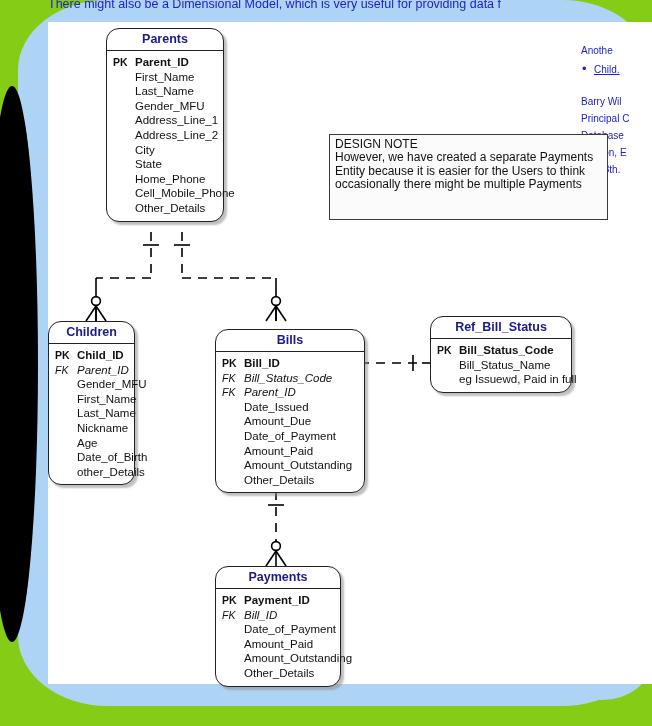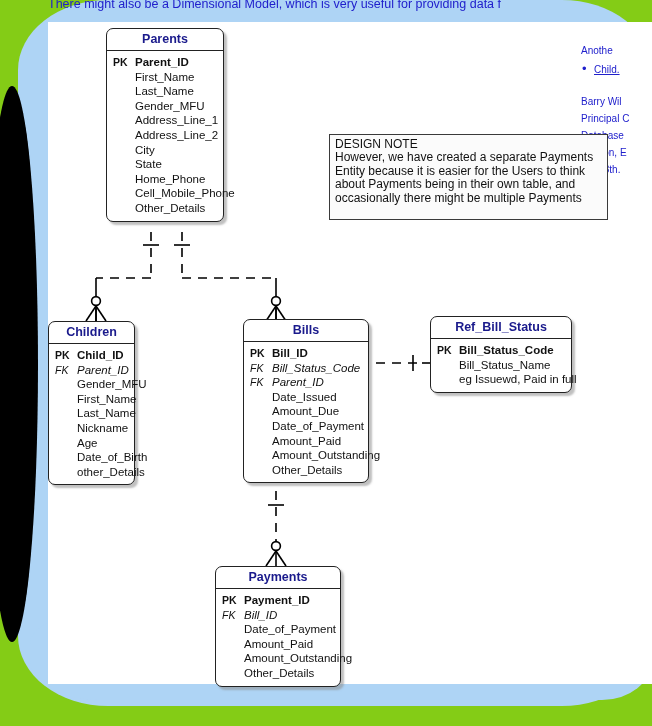--- a/index.html
+++ b/index.html
@@ -94,21 +94,21 @@
     text-decoration: underline;
     color: #2020cc;
   }
   .right-col .rc-gap { height: 15px; }
 
   
   .entity {
     position: absolute;
     background: #ffffff;
     border: 1px solid #222222;
-    border-radius: 7px;
+    border-radius: 13px;
     box-shadow: 3px 3px 2px rgba(140,140,140,0.55);
     z-index: 5;
   }
   .entity .ent-title {
     text-align: center;
     font-size: 12.5px;
     font-weight: bold;
     color: #1a1a8c;
     padding: 3px 6px 4px 6px;
     border-bottom: 1px solid #222222;
@@ -138,21 +138,21 @@
     font-weight: normal;
     font-style: italic;
   }
   .attr-name { flex: 1 1 auto; }
   .attr-row.pk .attr-name { font-weight: bold; }
   .attr-row.fk .attr-name { font-style: italic; }
 
   
   #ent-parents        { left: 106px; top: 28px;  width: 118px; }
   #ent-children       { left: 48px;  top: 321px; width: 87px;  }
-  #ent-bills          { left: 215px; top: 319px; width: 126px; margin-left: 28px; }
+  #ent-bills          { left: 215px; top: 329px; width: 150px; }
   #ent-ref-bill-status{ left: 430px; top: 316px; width: 142px; }
   #ent-payments       { left: 215px; top: 566px; width: 126px; }
 
   
   .design-note {
     position: absolute;
     left: 329px; top: 134px;
     width: 279px; height: 86px;
     background: #fbfbfb;
     border: 1px solid #3a3a3a;
@@ -442,17 +442,16 @@
           <span class="attr-key"></span>
           <span class="attr-name">Other_Details</span>
         </div>
       </div>
   </div>
 
   <div class="design-note">
     <div>DESIGN NOTE</div>
     <div>However, we have created a separate Payments</div>
     <div>Entity because it is easier for the Users to think</div>
-    <div>about Payments being in their own table, and</div>
     <div>occasionally there might be multiple Payments</div>
   </div>
 
 </div>
 
 </body></html>

